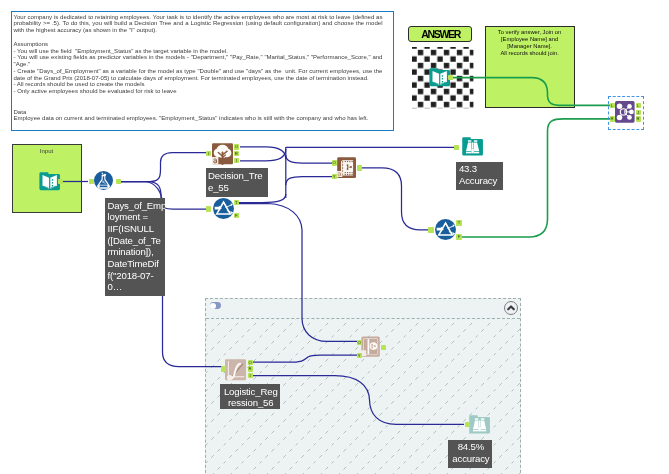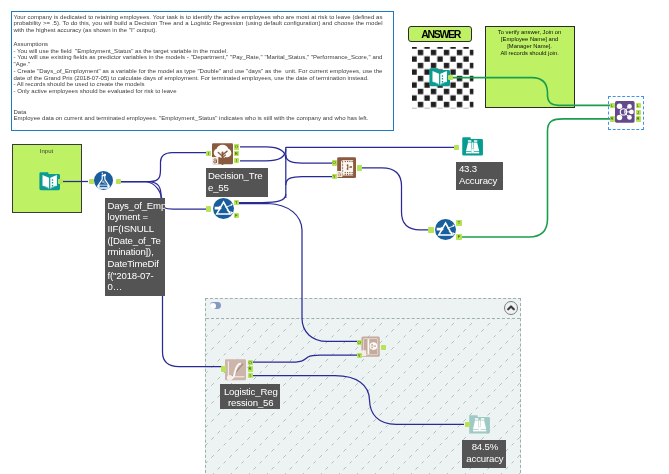--- a/index.html
+++ b/index.html
@@ -418,21 +418,21 @@
 rmination]),
 DateTimeDif
 f("2018-07-
 0…</div>
   <div class="tlabel" style="left:205.5px;top:168.3px;width:62px;height:29px;">Decision_Tre
 e_55</div>
   <div class="tlabel" style="left:456.4px;top:161.8px;width:47px;height:28px;">43.3
 Accuracy</div>
   <div class="tlabel faded" style="left:219.6px;top:384px;width:60.8px;height:25px;">Logistic_Reg
 ression_56</div>
-  <div class="tlabel faded" style="left:462px;top:439.5px;width:44.3px;height:28.1px;">84.5%
+  <div class="tlabel faded" style="left:448px;top:439.5px;width:44.3px;height:28.1px;">84.5%
 accuracy</div>
 
   <div class="tool" style="left:428.5px;top:66.8px;">
     <svg width="21.4" height="20.6" viewBox="0 0 100 100">
       <path d="M0 13 a7 7 0 0 1 7-7 h33 a4 4 0 0 1 4 4 v4 h49 a7 7 0 0 1 7 7 v65 a7 7 0 0 1-7 7 H7 a7 7 0 0 1-7-7 Z" fill="#0b9c91"></path>
       <g fill="#ffffff">
         <path d="M47 33 L15 20 L15 72 L47 86 Z"></path>
         <path d="M53 33 L85 20 L85 72 L53 86 Z"></path>
       </g>
       <g fill="#0b9c91">

